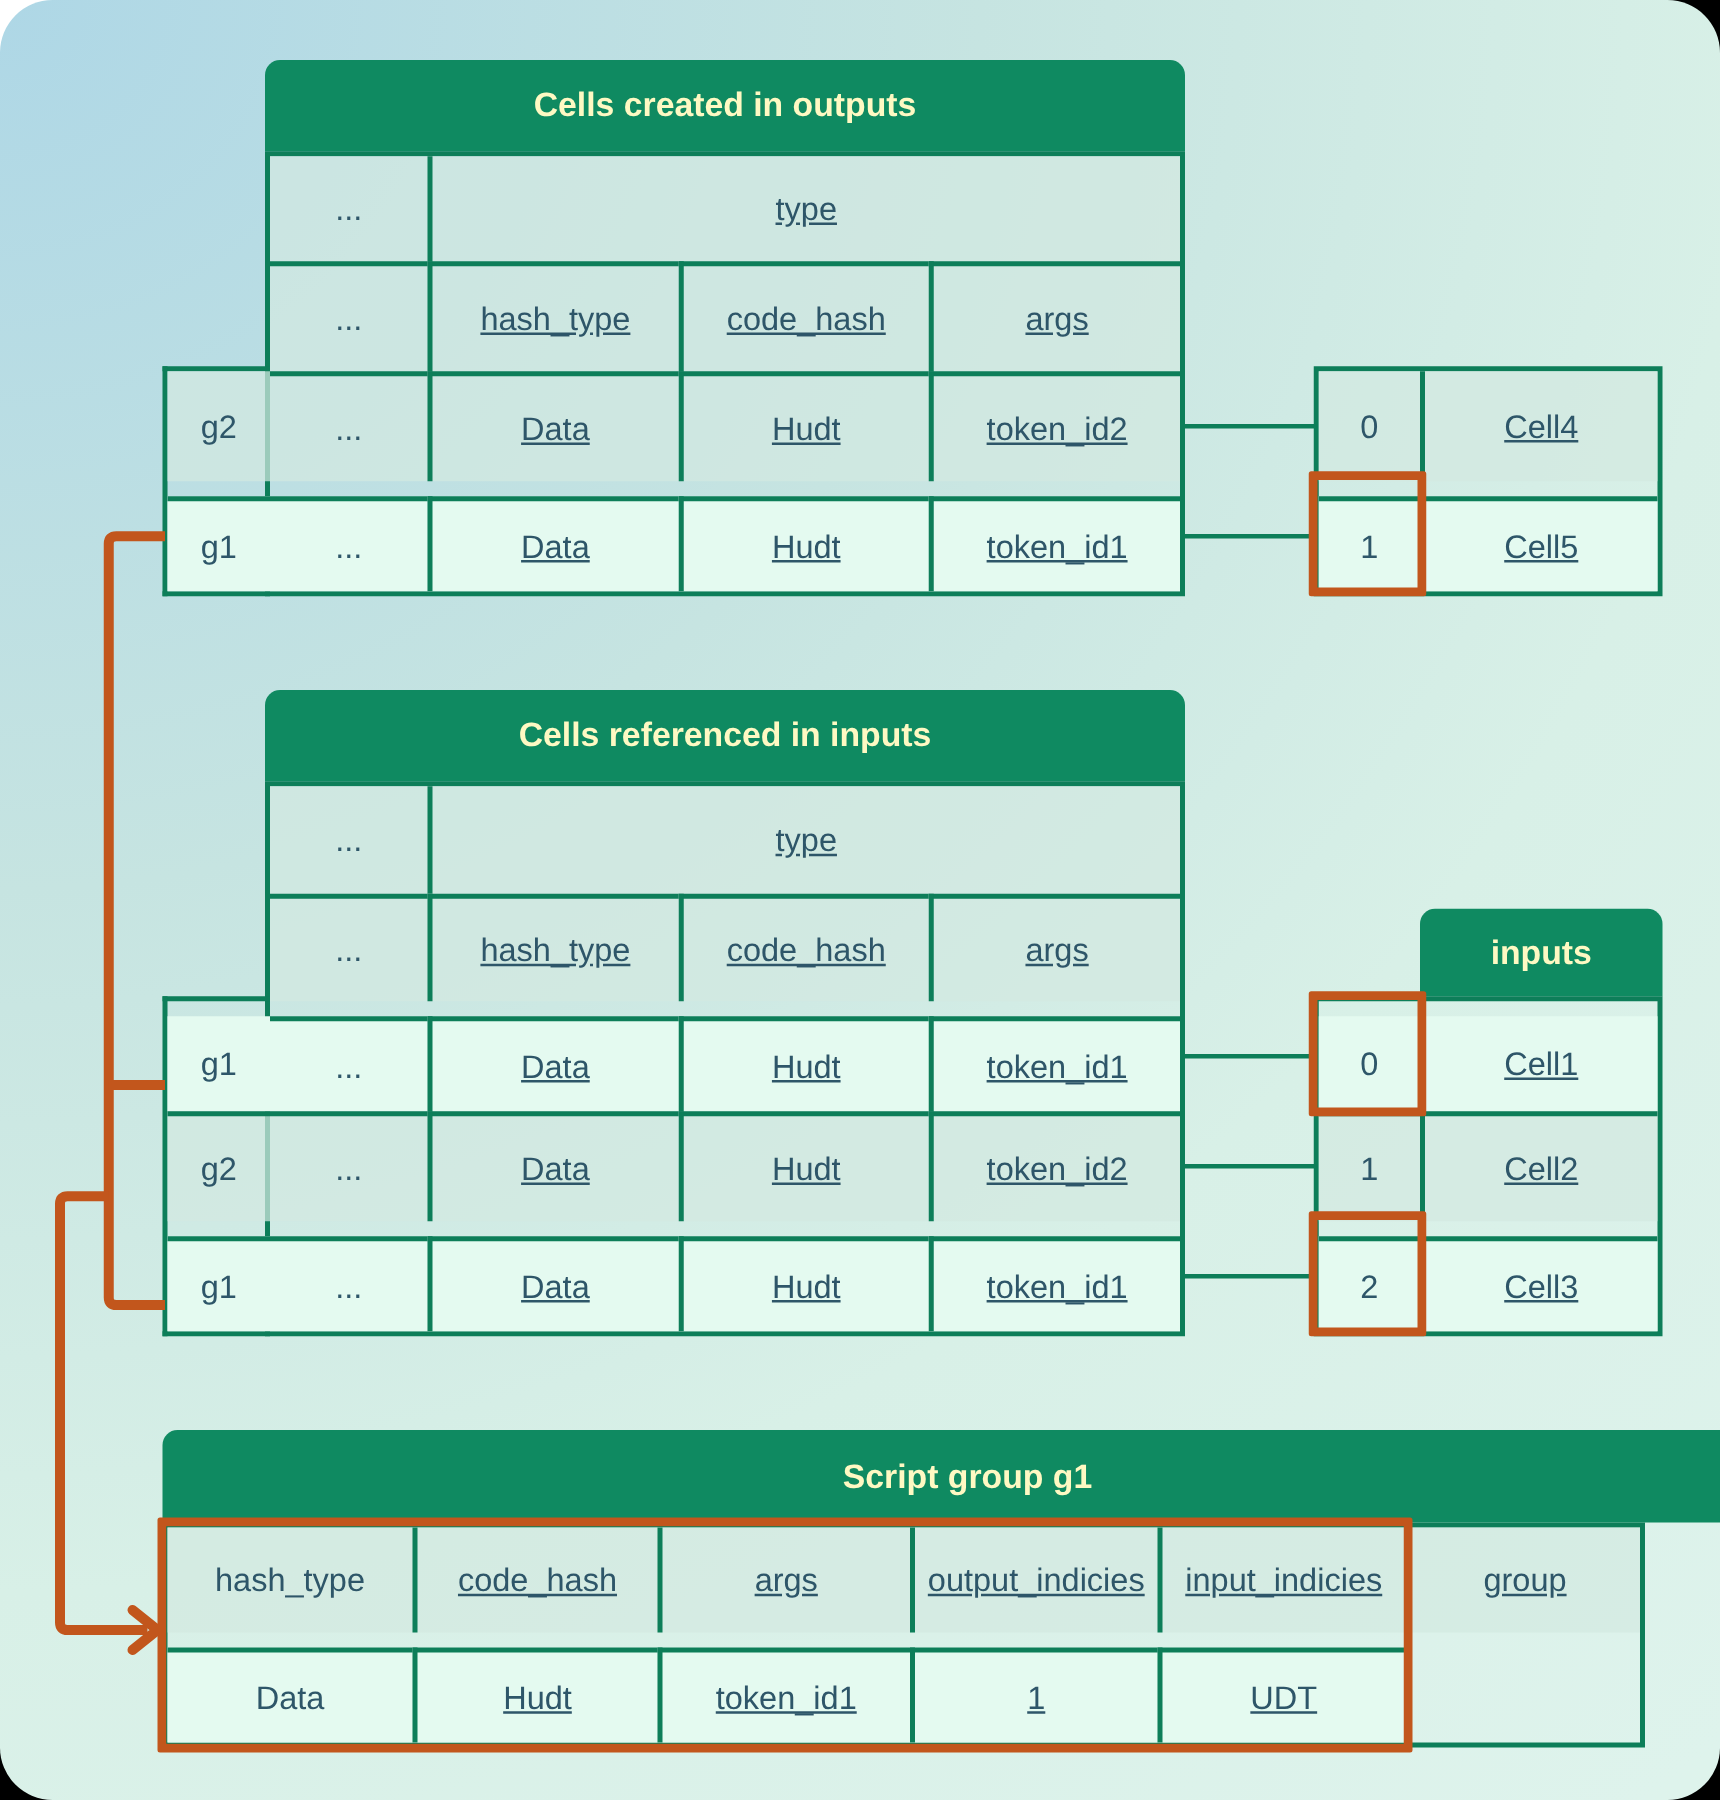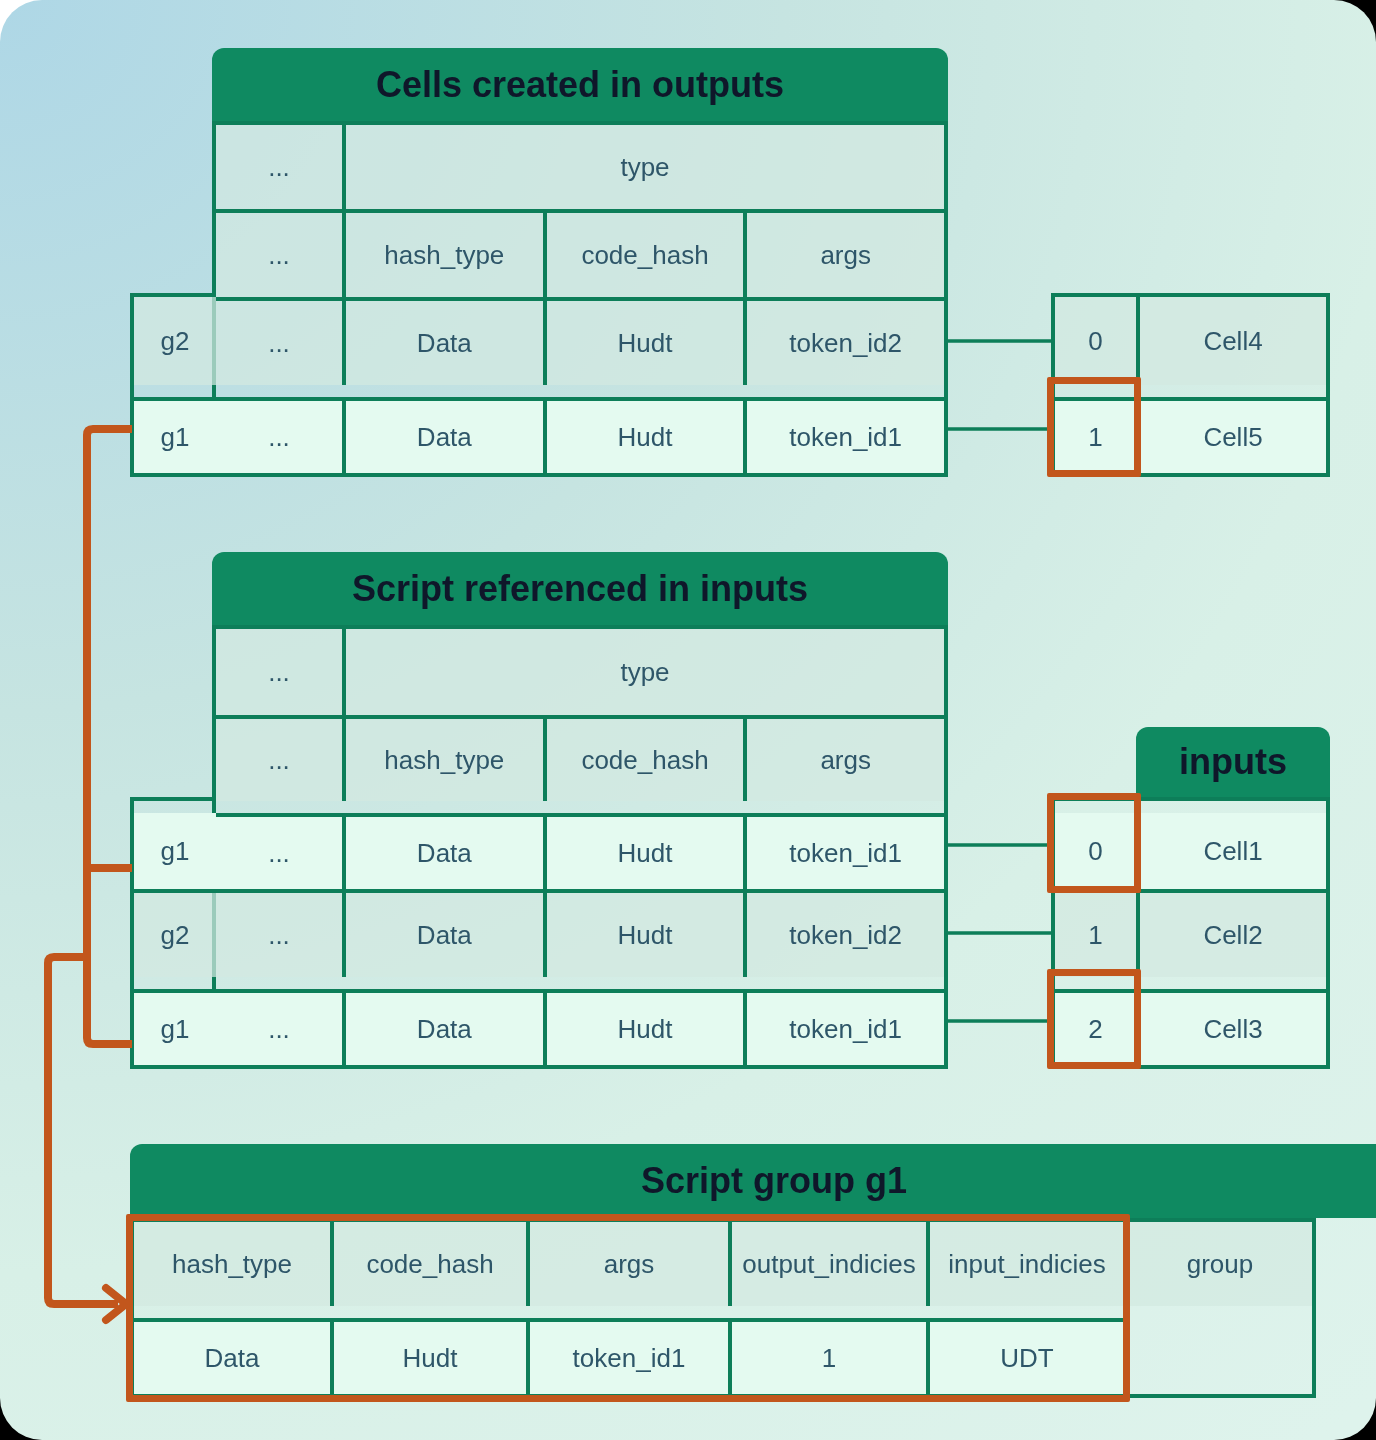--- a/index.html
+++ b/index.html
@@ -4,31 +4,31 @@
 <style>
   html,body{margin:0;padding:0;background:#000;}
   body{font-family:"Liberation Sans","DejaVu Sans",sans-serif;width:1376px;height:1440px;position:relative;}
   .corner-patch{position:absolute;left:0;top:0;width:120px;height:120px;background:#ffffff;z-index:0;}
   .canvas{
     position:absolute;left:0;top:0;width:1376px;height:1440px;
     border-radius:42px;overflow:hidden;z-index:1;
     background:radial-gradient(150% 130% at 0% 0%, #aed7e6 0%, #c6e4e1 38%, #d8f0e7 68%, #def3ec 100%);
   }
   .hdr{
-    position:absolute;background:#0f8a61;color:#0f172a;font-weight:700;font-size:36px;
+    position:absolute;background:#0f8a61;color:#fef9c3;font-weight:700;font-size:27px;
     display:flex;align-items:center;justify-content:center;
     border-radius:12px 12px 0 0;box-sizing:border-box;z-index:3;
   }
   .grid{position:absolute;display:grid;box-sizing:border-box;border:4px solid #0d7e59;z-index:3;}
   .cell{
     display:flex;align-items:center;justify-content:center;box-sizing:border-box;
     font-size:26px;color:#2e5669;background:rgba(210,233,225,0.72);
   }
   .cell.hl{background:#e4faf0;margin-top:12px;}
-  .bl{border-left:4px solid #0d7e59;}
+  .bl{border-left:4px solid #0d7e59;text-decoration:underline;}
   .bt{border-top:4px solid #0d7e59;}
   .span3{grid-column:span 3;}
   .obox{position:absolute;box-sizing:border-box;border:7px solid #c2561c;z-index:6;border-radius:2px;}
   svg.overlay{position:absolute;left:0;top:0;z-index:5;pointer-events:none;}
 </style>
 </head>
 <body>
 
 <div class="corner-patch"></div>
 
@@ -65,21 +65,21 @@
   </div>
 
   <div class="grid" style="left:1051px;top:293px;width:279px;height:184px;grid-template-columns:81px 1fr;grid-template-rows:88px 88px;">
     <div class="cell">0</div>
     <div class="cell bl">Cell4</div>
     <div class="cell bt hl">1</div>
     <div class="cell bl bt hl">Cell5</div>
   </div>
 
   <div class="hdr" style="left:212px;top:552px;width:736px;height:73px;">
-    <span>Script referenced in inputs</span>
+    <span>Cells referenced in inputs</span>
   </div>
 
   <div class="grid" style="left:212px;top:625px;width:736px;height:444px;grid-template-columns:126px 1fr 1fr 1fr;grid-template-rows:86px 86px 88px 88px 88px;">
     <div class="cell">...</div>
     <div class="cell bl span3">type</div>
 
     <div class="cell bt">...</div>
     <div class="cell bl bt">hash_type</div>
     <div class="cell bl bt">code_hash</div>
     <div class="cell bl bt">args</div>

